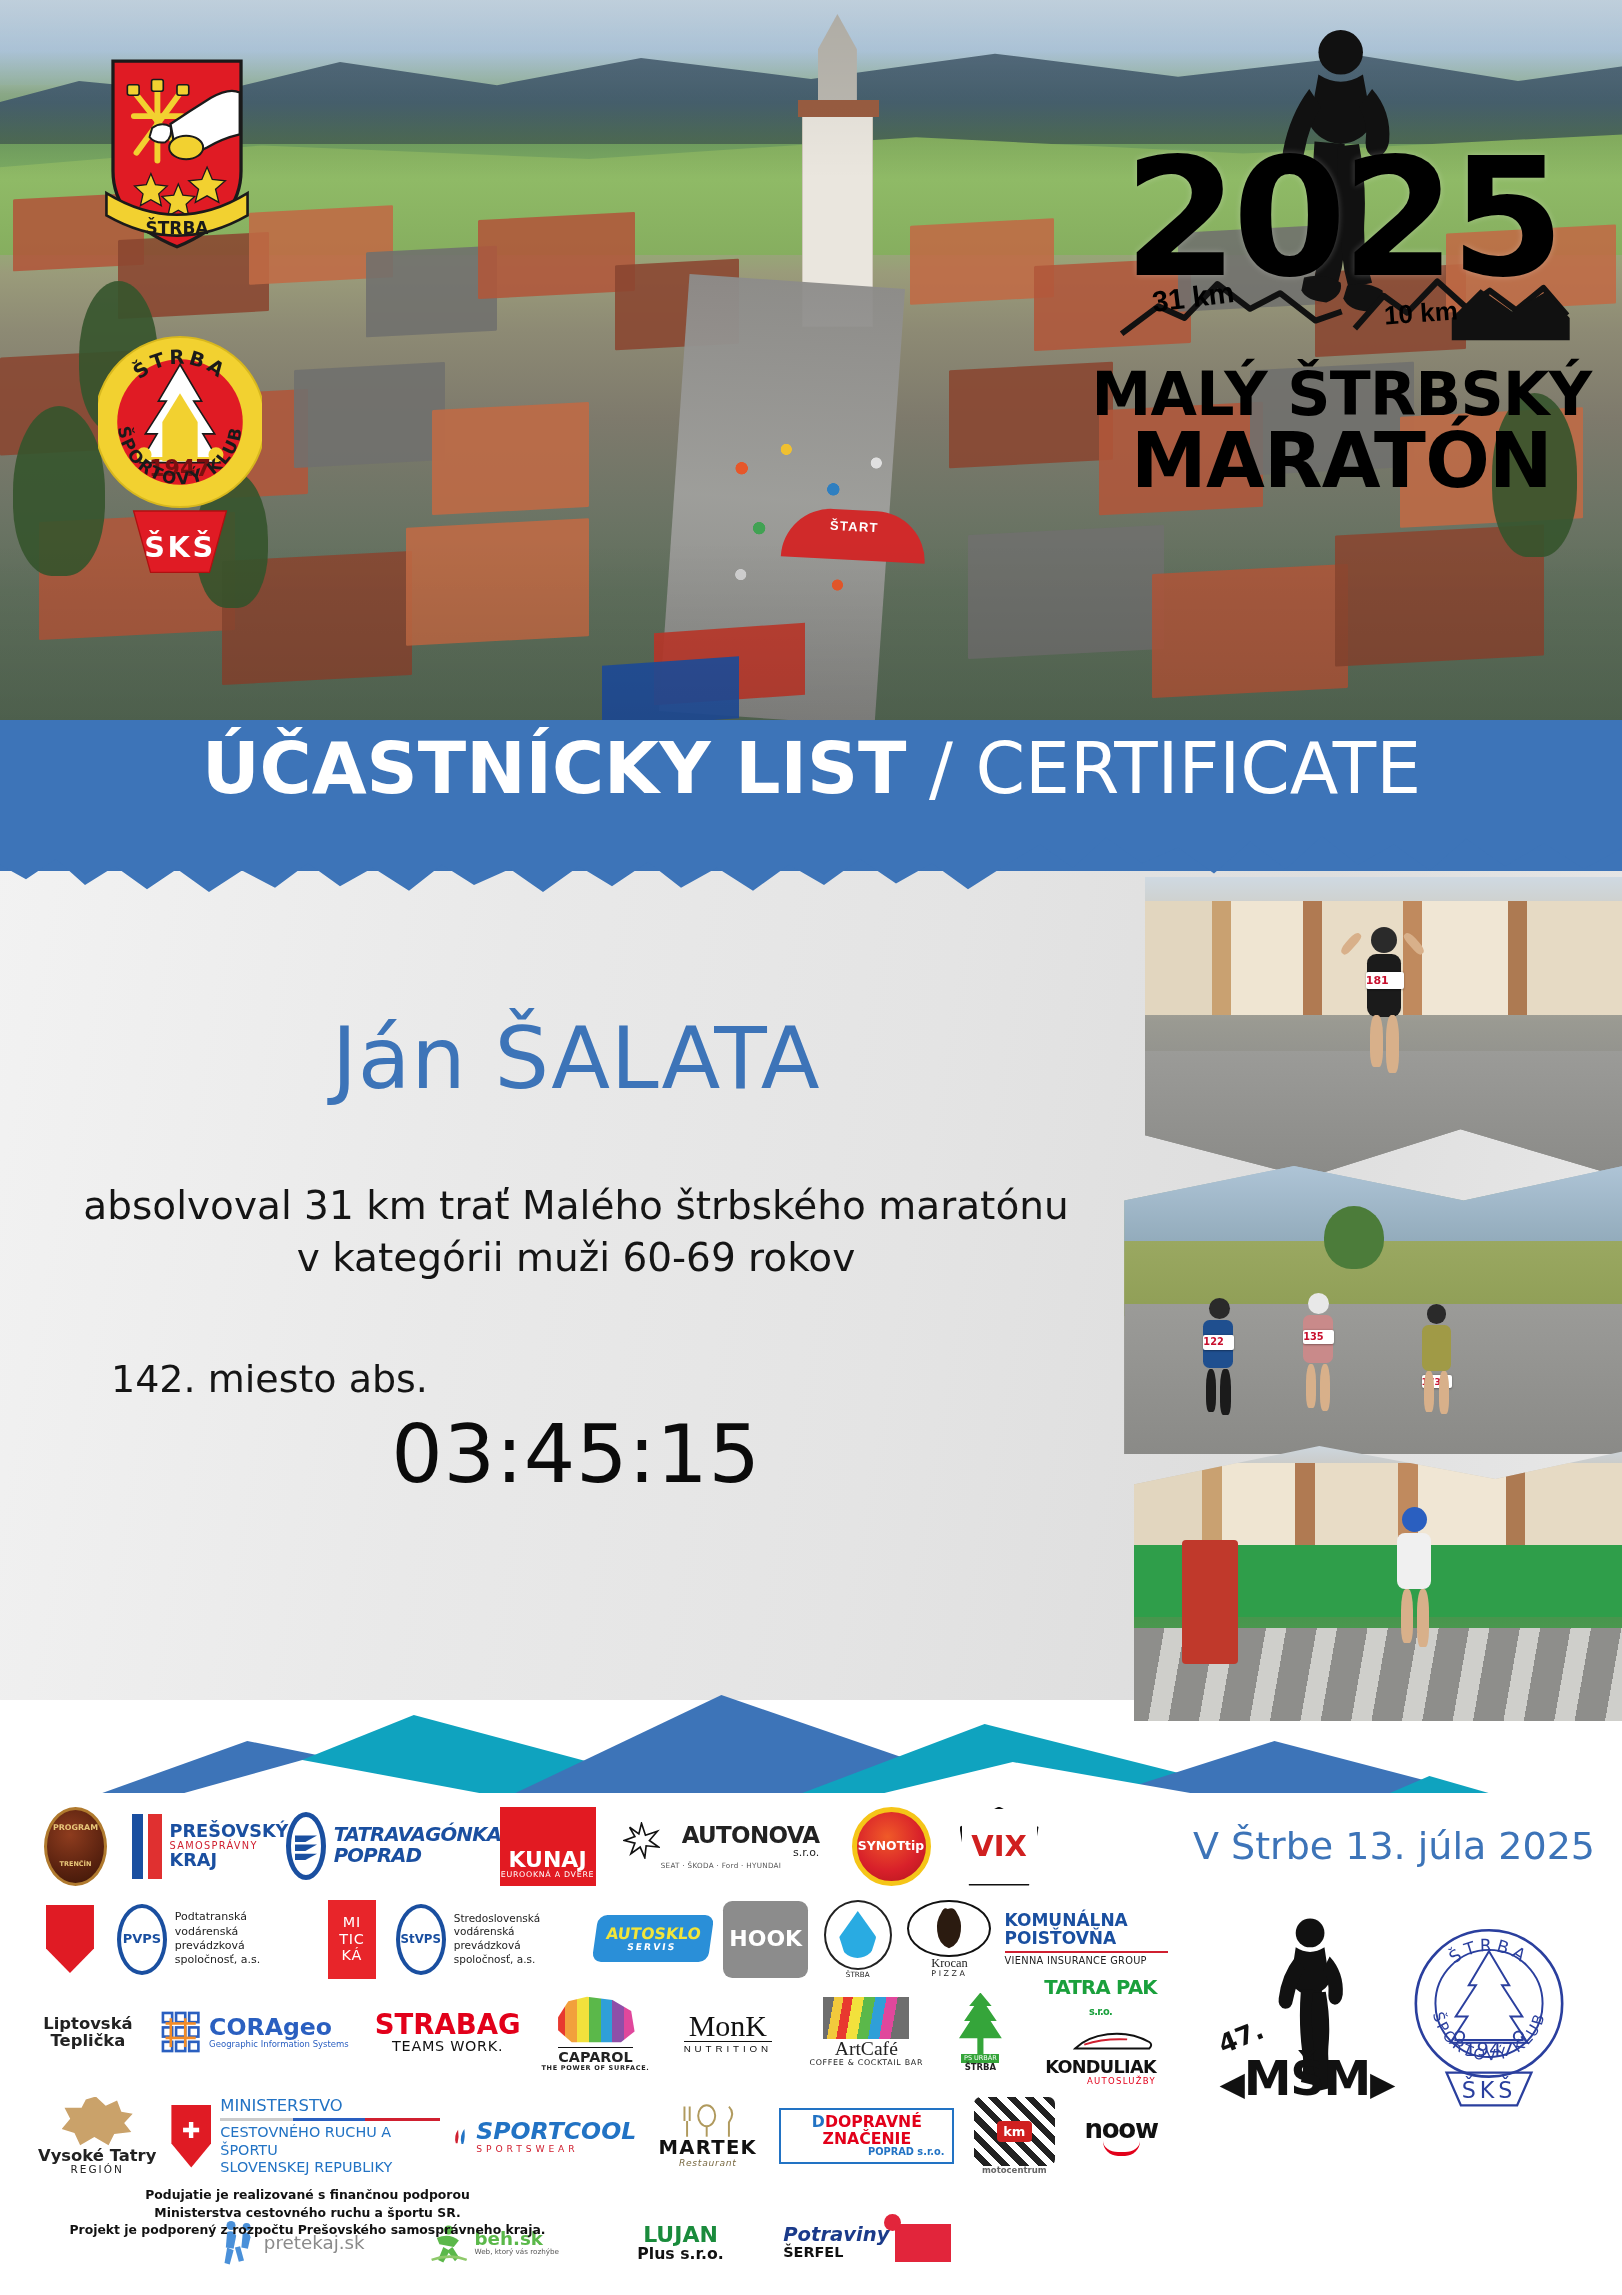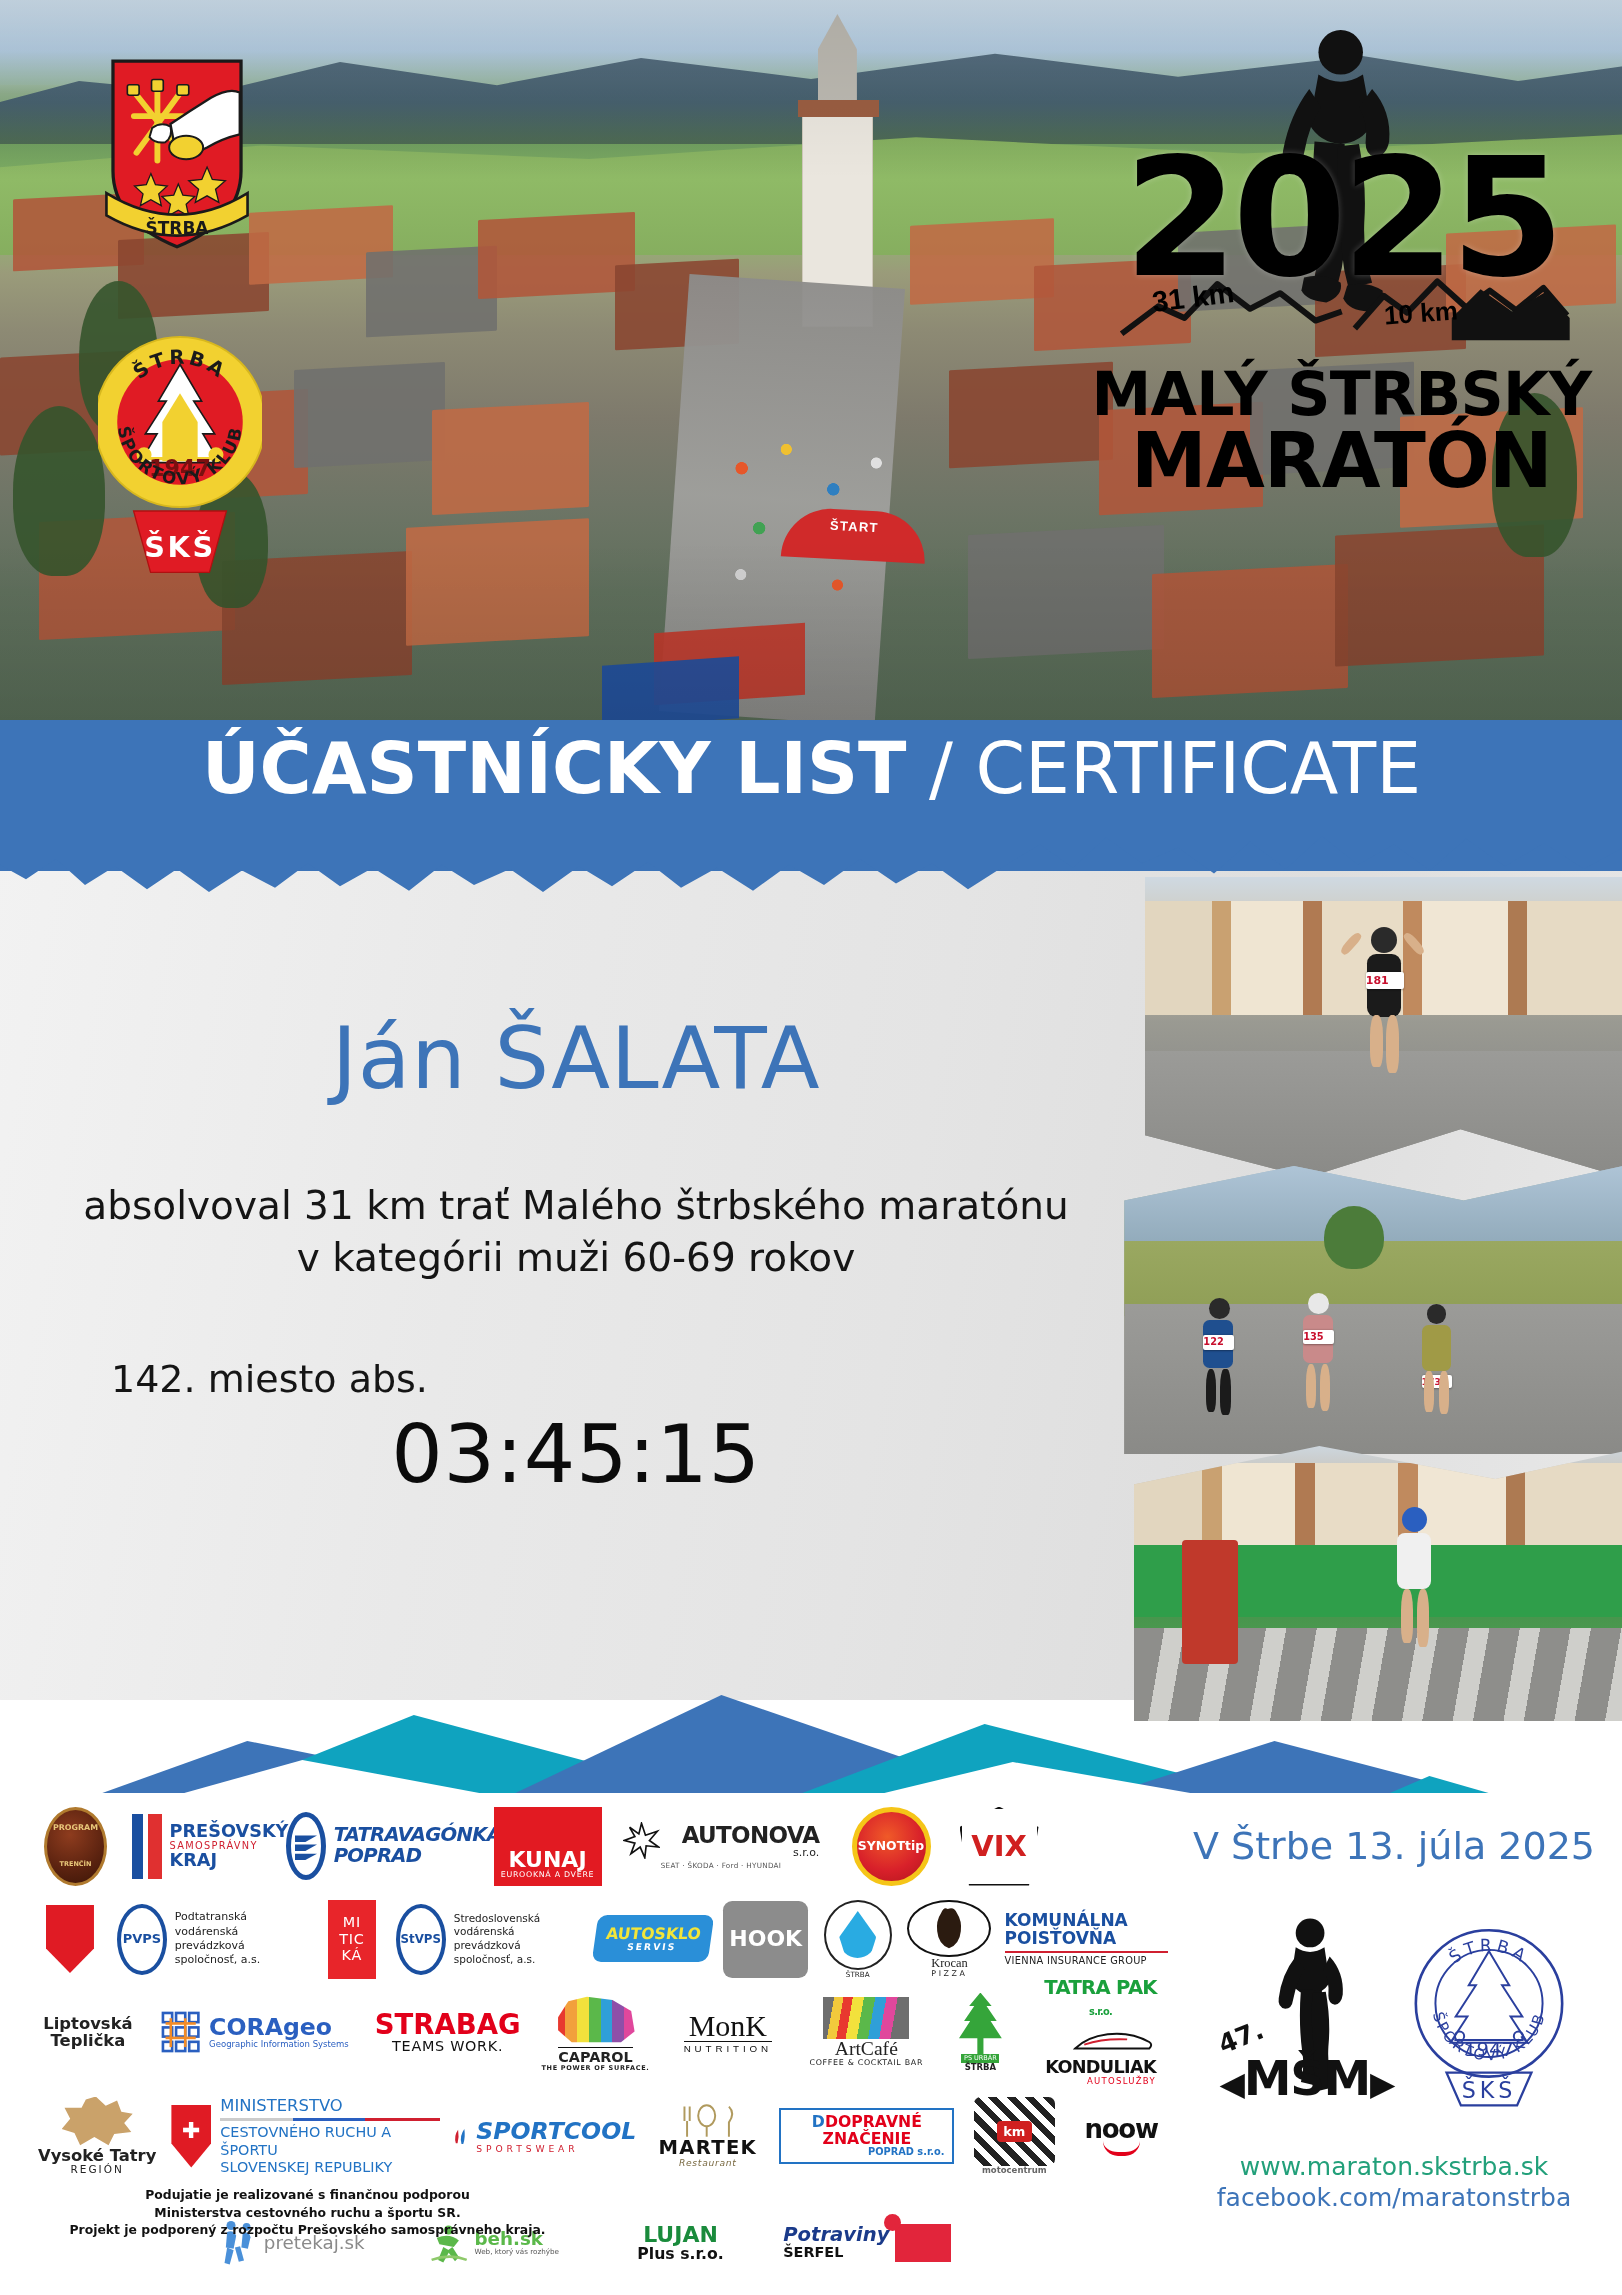--- a/index.html
+++ b/index.html
@@ -321,21 +321,21 @@
   }
   .psk-mark {
     width:30px; height:65px; background:linear-gradient(90deg,#1a4fa0 0 38%,#ffffff 38% 52%,#e03030 52% 100%);
   }
   .tv-oval {
     width:60px; height:68px; border-radius:50%;
     border:5.9px solid #1a4fa0; background:#fff;
     display:flex; align-items:center; justify-content:center;
   }
   .kunaj {
-    width:108px; height:80px; background:#e21a22; color:#fff;
+    width:96px; height:80px; background:#e21a22; color:#fff;
     display:flex; flex-direction:column; align-items:center; justify-content:flex-end;
     padding-bottom:6.5px;
   }
   .synot {
     width:79px; height:84px; border-radius:50%;
     background:radial-gradient(circle at 44% 36%,#f05a28 0%,#d8202a 58%,#b0151c 100%);
     border:5.2px solid #f5c518;
     display:flex; align-items:center; justify-content:center;
     color:#fff; font-weight:bold; font-size:12.4px;
   }
@@ -1073,19 +1073,15 @@
           <path id="stampBot" d="M 38 140 A 87 87 0 0 0 212 140" fill="none"></path>
           <text font-family="DejaVu Sans, sans-serif" font-size="23" fill="#2a3f9e" letter-spacing="4">
             <textPath href="#stampBot" startOffset="50%" text-anchor="middle">ŠPORTOVÝ KLUB</textPath>
           </text>
           <path d="M60 246 L190 246 L168 296 L82 296 Z" fill="none" stroke="#2a3f9e" stroke-width="3.5"></path>
           <text x="125" y="284" text-anchor="middle" font-family="DejaVu Sans, sans-serif" font-size="34" fill="#2a3f9e" letter-spacing="6">ŠKŠ</text>
         </svg>
       </div>
     </div>
 
-    <div class="links">
-      <div class="web">www.maraton.skstrba.sk</div>
-      <div class="fb">facebook.com/maratonstrba</div>
-    </div>
   </div>
 </div>
 
 
 </body></html>

